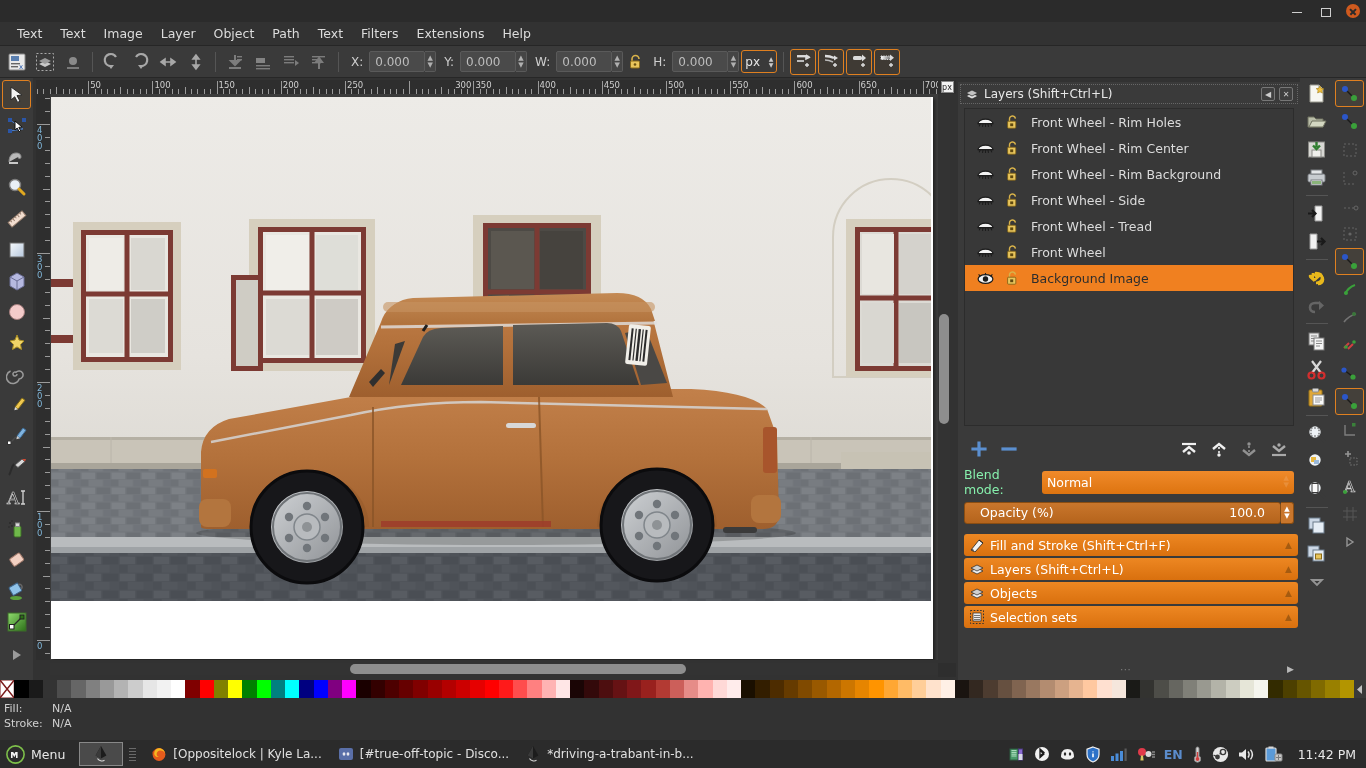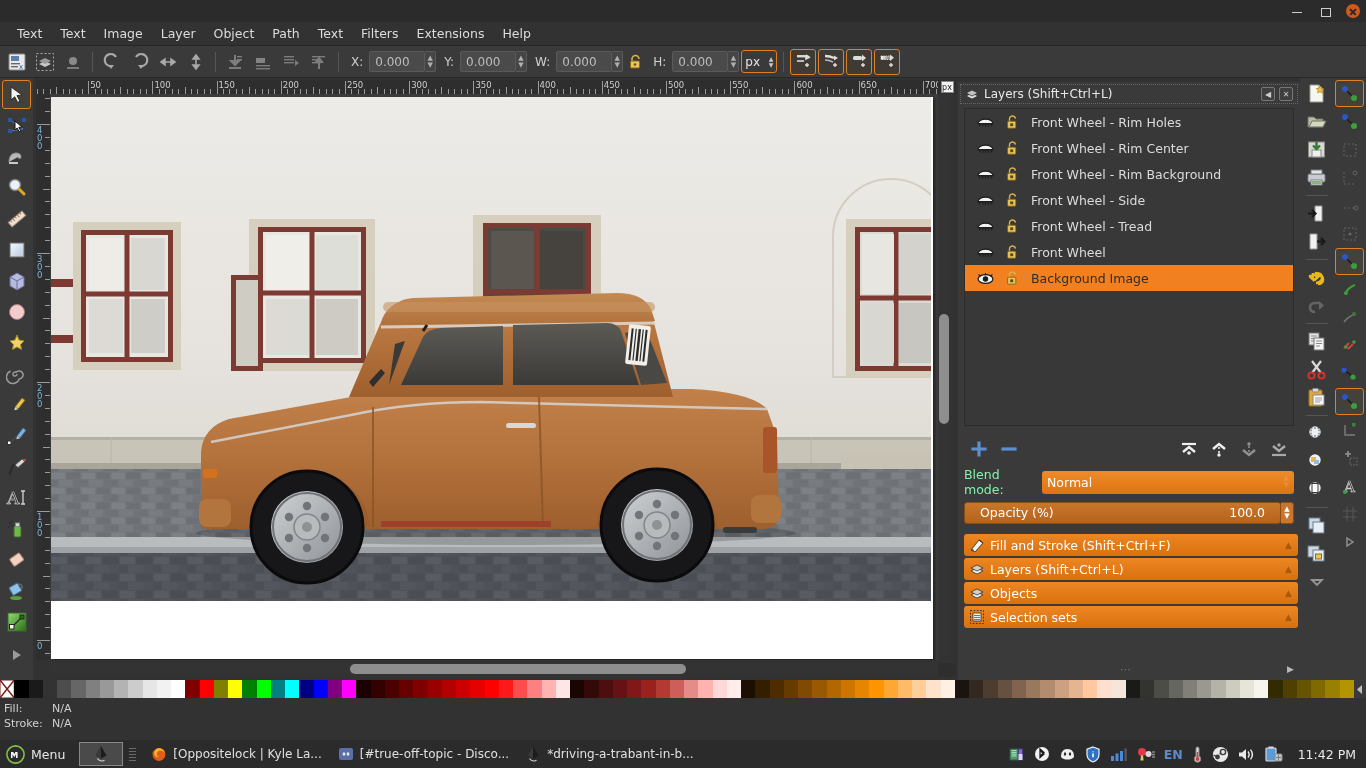--- a/index.html
+++ b/index.html
@@ -645,21 +645,21 @@
       <div class="rh-tick" style="left: 309px; height: 13px;"></div>
       <div class="rh-tick" style="left: 315.42px; height: 5px;"></div>
       <div class="rh-tick" style="left: 321.84px; height: 5px;"></div>
       <div class="rh-tick" style="left: 328.26px; height: 5px;"></div>
       <div class="rh-tick" style="left: 334.68px; height: 5px;"></div>
       <div class="rh-tick" style="left: 341.1px; height: 7px;"></div>
       <div class="rh-tick" style="left: 347.52px; height: 5px;"></div>
       <div class="rh-tick" style="left: 353.94px; height: 5px;"></div>
       <div class="rh-tick" style="left: 360.36px; height: 5px;"></div>
       <div class="rh-tick" style="left: 366.78px; height: 5px;"></div>
-      <div class="rh-lbl" style="left: 375.2px;">300</div>
+      <div class="rh-lbl" style="left: 375.2px; padding-left: 44px;">300</div>
       <div class="rh-tick" style="left: 373.2px; height: 13px;"></div>
       <div class="rh-tick" style="left: 379.62px; height: 5px;"></div>
       <div class="rh-tick" style="left: 386.04px; height: 5px;"></div>
       <div class="rh-tick" style="left: 392.46px; height: 5px;"></div>
       <div class="rh-tick" style="left: 398.88px; height: 5px;"></div>
       <div class="rh-tick" style="left: 405.3px; height: 7px;"></div>
       <div class="rh-tick" style="left: 411.72px; height: 5px;"></div>
       <div class="rh-tick" style="left: 418.14px; height: 5px;"></div>
       <div class="rh-tick" style="left: 424.56px; height: 5px;"></div>
       <div class="rh-tick" style="left: 430.98px; height: 5px;"></div>

